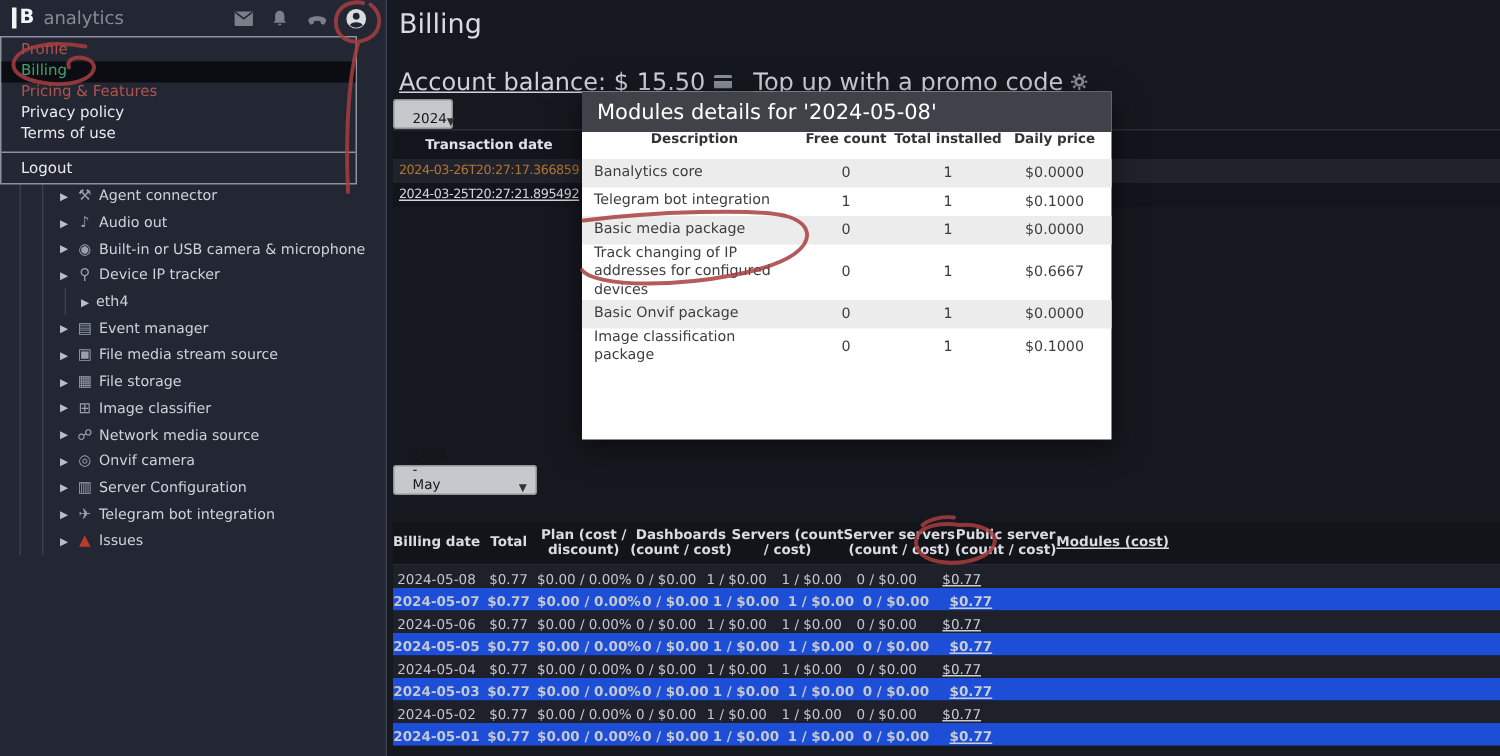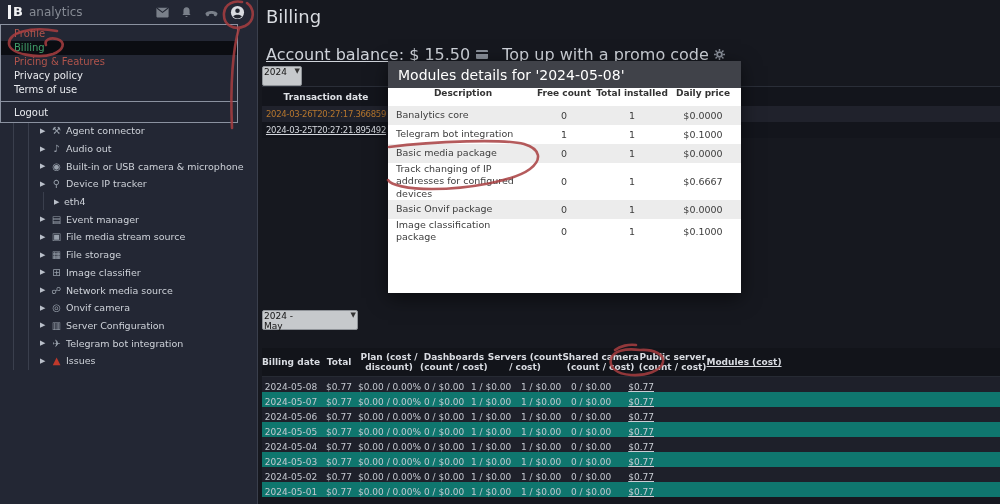--- a/index.html
+++ b/index.html
@@ -27,21 +27,21 @@
   .tree-icon{color:#98a0ab;font-size:10px;width:13px;flex:0 0 13px;text-align:center;margin-right:3px;}
   .guide{position:absolute;top:121px;height:249px;width:1px;background:#3a3f4d;}
   .guide.g1{left:13px;} .guide.g2{left:28px;}
   .guide.g3{left:43px;top:192px;height:18px;}
   
   .page-title{position:absolute;left:266px;top:6px;font-size:18px;color:#d8dbe0;}
   .balance-row{position:absolute;left:266px;top:45px;display:flex;align-items:center;font-size:16px;color:#cfd3da;}
   .ulink{text-decoration:underline;color:#cfd3da;cursor:pointer;}
   .balance-row svg{margin:0 6px;}
   .sel{position:absolute;height:20px;background:#c6c9cc;border:1px solid #8f9398;border-radius:2px;
-       font-size:9px;color:#141414;display:flex;align-items:flex-start;padding:0 1px;box-sizing:border-box;cursor:pointer;}
+       font-size:9px;color:#141414;display:flex;align-items:flex-end;padding:0 12px;box-sizing:border-box;cursor:pointer;}
   .sel .caret{margin-left:auto;font-size:7px;color:#333;}
   .year-sel{left:262px;top:66px;width:40px;}
   .month-sel{left:262px;top:310px;width:96px;gap:48px;}
   
   .tx-header{position:absolute;left:262px;top:86px;right:0;height:20px;background:#13151c;border-top:1px solid #2a2e38;}
   .tx-hcell{width:128px;text-align:center;font-weight:bold;font-size:9px;line-height:20px;color:#dfe2e7;}
   .tx-row{position:absolute;left:262px;right:0;height:16px;}
   .tx-row.r0{top:106px;background:#20222c;}
   .tx-row.r1{top:122px;background:#13151c;}
   .tx-date{display:block;width:128px;text-align:center;font-size:8.5px;letter-spacing:-0.3px;line-height:16px;white-space:nowrap;}
@@ -53,21 +53,21 @@
   .m-hrow{display:flex;align-items:flex-start;height:18px;font-size:9px;font-weight:bold;color:#333;}
   .m-row{display:flex;align-items:center;min-height:19px;font-size:9.5px;color:#3d3d3d;}
   .m-row.stripe{background:#ececec;}
   .mc0{width:146px;padding-left:8px;padding-right:4px;line-height:1.3;box-sizing:border-box;}
   .m-hrow .mc0{text-align:center;padding-left:8px;}
   .mc1{width:60px;text-align:center;} .mc2{width:76px;text-align:center;} .mc3{width:66px;text-align:center;}
   
   .btable{position:absolute;left:262px;top:328px;right:0;}
   .b-hrow{display:flex;align-items:center;height:28px;background:#12141a;border-bottom:1px solid #262a33;font-size:9px;font-weight:bold;color:#d9dce2;margin-top:20px;}
   .b-row{display:flex;align-items:flex-end;height:15px;font-size:9px;color:#c3c7cf;}
-  .b-row.light{background:#1e202a;} .b-row.dark{background:#0f766e;}
+  .b-row.light{background:#1e202a;} .b-row.dark{background:#1d4ed8;font-weight:bold;}
   .bc{display:flex;flex-direction:column;align-items:center;justify-content:center;white-space:nowrap;overflow:visible;box-sizing:border-box;}
   .c0{flex:0 0 58px;} .c1{flex:0 0 38px;} .c2{flex:0 0 62px;} .c3{flex:0 0 46px;}
   .c4{flex:0 0 48px;} .c5{flex:0 0 52px;} .c6{flex:0 0 48px;} .c7{flex:0 0 52px;}
   .fill{flex:1;}
   .modlink{color:#c9cdd4;text-decoration:underline;cursor:pointer;}
   .b-hrow .hl-link{text-decoration:underline;}
   
   .annot{position:absolute;left:0;top:0;z-index:20;pointer-events:none;}
 </style>
 </head>
@@ -298,21 +298,21 @@
         </div>
         <div class="bc c3">
           <span>Dashboards</span>
           <span>(count / cost)</span>
         </div>
         <div class="bc c4">
           <span>Servers (count</span>
           <span>/ cost)</span>
         </div>
         <div class="bc c5">
-          <span>Shared camera</span>
+          <span>Server servers</span>
           <span>(count / cost)</span>
         </div>
         <div class="bc c6">
           <span>Public server</span>
           <span>(count / cost)</span>
         </div>
         <div class="bc c7">
           <span class="hl-link">Modules (cost)</span>
         </div>
         <div class="fill"></div>

